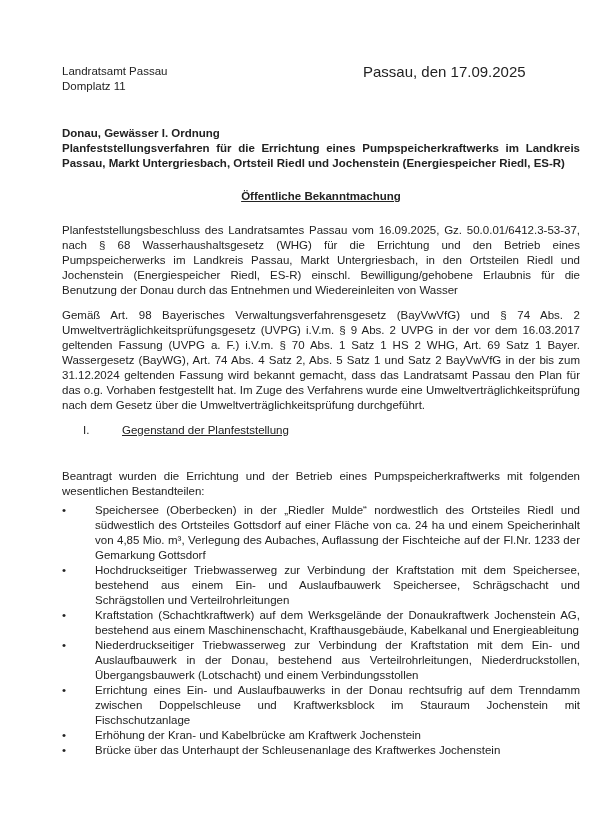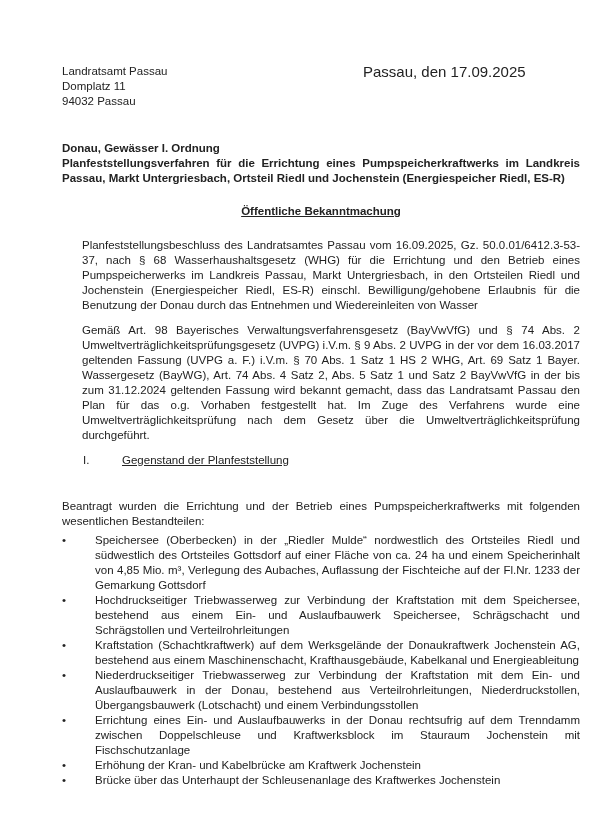--- a/index.html
+++ b/index.html
@@ -29,21 +29,21 @@
     margin-top: 32px;
     font-weight: bold;
     text-align: justify;
   }
   .notice-title {
     margin-top: 18px;
     text-align: center;
     font-weight: bold;
   }
   .notice-title .underlined { text-decoration: underline; }
-  .para { text-align: justify; margin-left: 20px; }
+  .para { text-align: justify; }
   .para-decision { margin-top: 19px; }
   .para-legal { margin-top: 10px; }
   .section-heading {
     margin-top: 10px;
     display: flex;
     align-items: baseline;
   }
   .section-number {
     margin-left: 21px;
     width: 39px;
@@ -68,21 +68,20 @@
 </style>
 </head>
 <body>
 
 <div class="page">
 
   <div class="header">
     <div class="sender-block">
       <div class="sender-line">Landratsamt Passau</div>
       <div class="sender-line">Domplatz 11</div>
-      <div class="sender-line">94032 Passau</div>
     </div>
     <div class="date-line">Passau, den 17.09.2025</div>
   </div>
 
   <div class="subject">
     <div>Donau, Gewässer I. Ordnung</div>
     <div>Planfeststellungsverfahren für die Errichtung eines Pumpspeicherkraftwerks im Landkreis Passau, Markt Untergriesbach, Ortsteil Riedl und Jochenstein (Energiespeicher Riedl, ES-R)</div>
   </div>
 
   <div class="notice-title">

